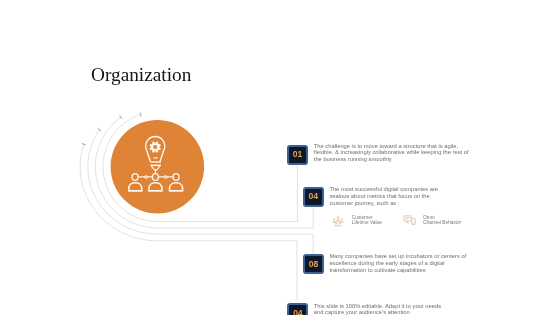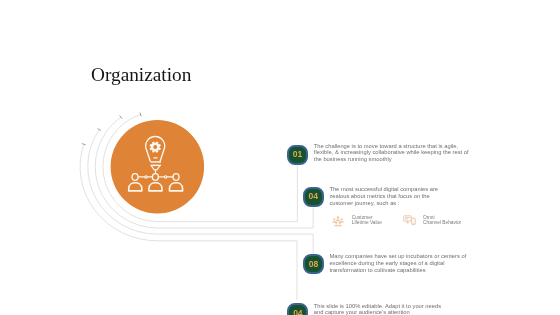--- a/index.html
+++ b/index.html
@@ -3,21 +3,21 @@
 <meta charset="utf-8">
 <style>
   html,body{margin:0;padding:0;}
   body{width:560px;height:315px;background:#fff;overflow:hidden;
        font-family:"Liberation Sans",sans-serif;}
   .slide{position:relative;width:560px;height:315px;background:#ffffff;margin-top:47px;}
   .title{position:absolute;left:91px;top:16.5px;font-family:"Liberation Serif",serif;
          font-size:19.3px;color:#161616;letter-spacing:0px;}
   svg.art{position:absolute;left:0;top:0;width:560px;height:315px;}
   .num{position:absolute;width:21.0px;height:20.2px;border:2.3px solid #3C6294;
-       border-radius:8px;background:#14532d;box-sizing:border-box;
+       border-radius:3px;background:#0f172a;box-sizing:border-box;
        color:#E0A254;font-size:8.6px;font-weight:bold;letter-spacing:-0.15px;
        display:flex;align-items:center;justify-content:center;line-height:1;}
   .subitem{position:absolute;display:flex;align-items:flex-start;}
   .subitem .sublabel{font-size:4.8px;line-height:5.7px;color:#7a7a7a;white-space:nowrap;}
   .subitem .sublabel span{display:block;}
   .body-text{position:absolute;font-size:5.78px;line-height:6.7px;color:#6f6f6f;white-space:nowrap;}
   .body-text .tl{display:block;}
 </style>
 </head>
 <body>

